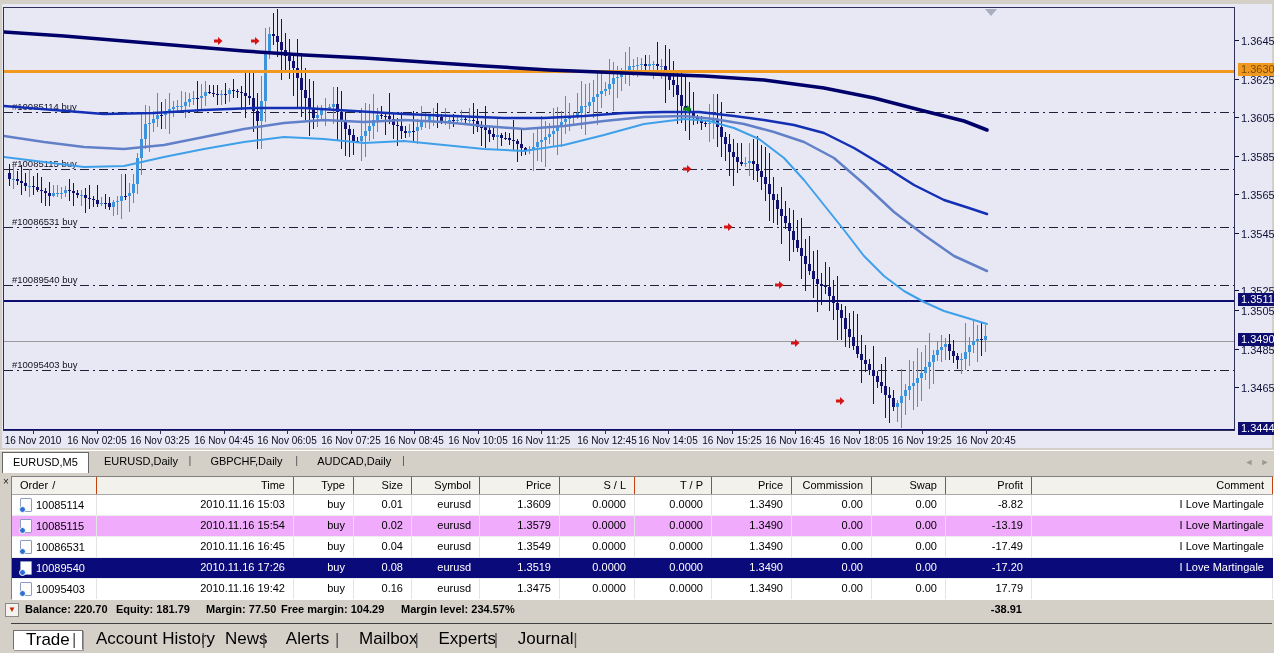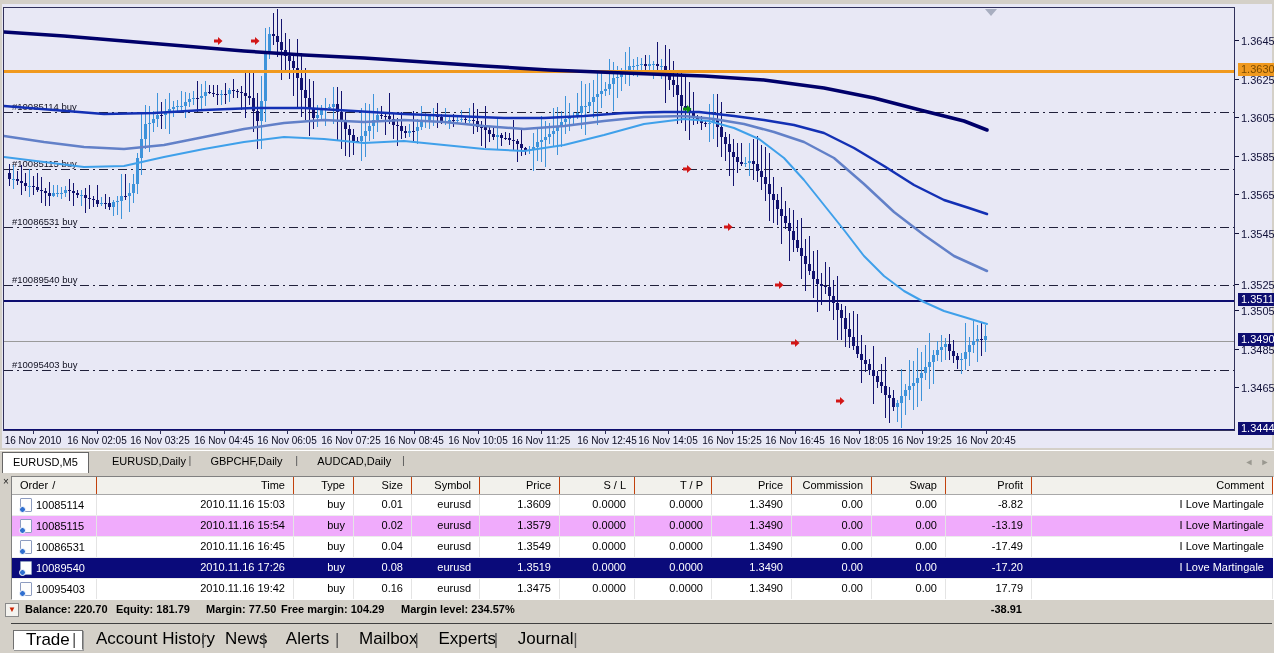--- a/index.html
+++ b/index.html
@@ -605,21 +605,21 @@
         <div class="txt">1.3585</div>
       </div>
       <div class="p-tick" style="top: 182px;">
         <div class="dash"></div>
         <div class="txt">1.3565</div>
       </div>
       <div class="p-tick" style="top: 221px;">
         <div class="dash"></div>
         <div class="txt">1.3545</div>
       </div>
-      <div class="p-tick" style="top: 272px;">
+      <div class="p-tick" style="top: 278px;">
         <div class="dash"></div>
         <div class="txt">1.3525</div>
       </div>
       <div class="p-tick" style="top: 298px;">
         <div class="dash"></div>
         <div class="txt">1.3505</div>
       </div>
       <div class="p-tick" style="top: 337px;">
         <div class="dash"></div>
         <div class="txt">1.3485</div>
@@ -664,21 +664,21 @@
       <div class="t-lab" style="left: 856px;">16 Nov 18:05</div>
       <div class="t-tick" style="left: 919px;"></div>
       <div class="t-lab" style="left: 919px;">16 Nov 19:25</div>
       <div class="t-tick" style="left: 983px;"></div>
       <div class="t-lab" style="left: 983px;">16 Nov 20:45</div>
     </div>
 </div>
 
 <div id="chart-tabs" class="abs">
     <div class="ctab active" style="left: 2px;">EURUSD,M5</div>
-    <div class="ctab" style="left: 102px;">EURUSD,Daily</div>
+    <div class="ctab" style="left: 94px;">EURUSD,Daily</div>
     <div class="ctab-sep" style="left: 188.4px;">|</div>
     <div class="ctab" style="left: 200.4px;">GBPCHF,Daily</div>
     <div class="ctab-sep" style="left: 295.2px;">|</div>
     <div class="ctab" style="left: 307.2px;">AUDCAD,Daily</div>
     <div class="ctab-sep" style="left: 402px;">|</div>
     <div class="tab-scroll" style="left: 1242px;">◄</div>
     <div class="tab-scroll" style="left: 1258px;">►</div>
   </div>
 
 <div id="terminal" class="abs">

